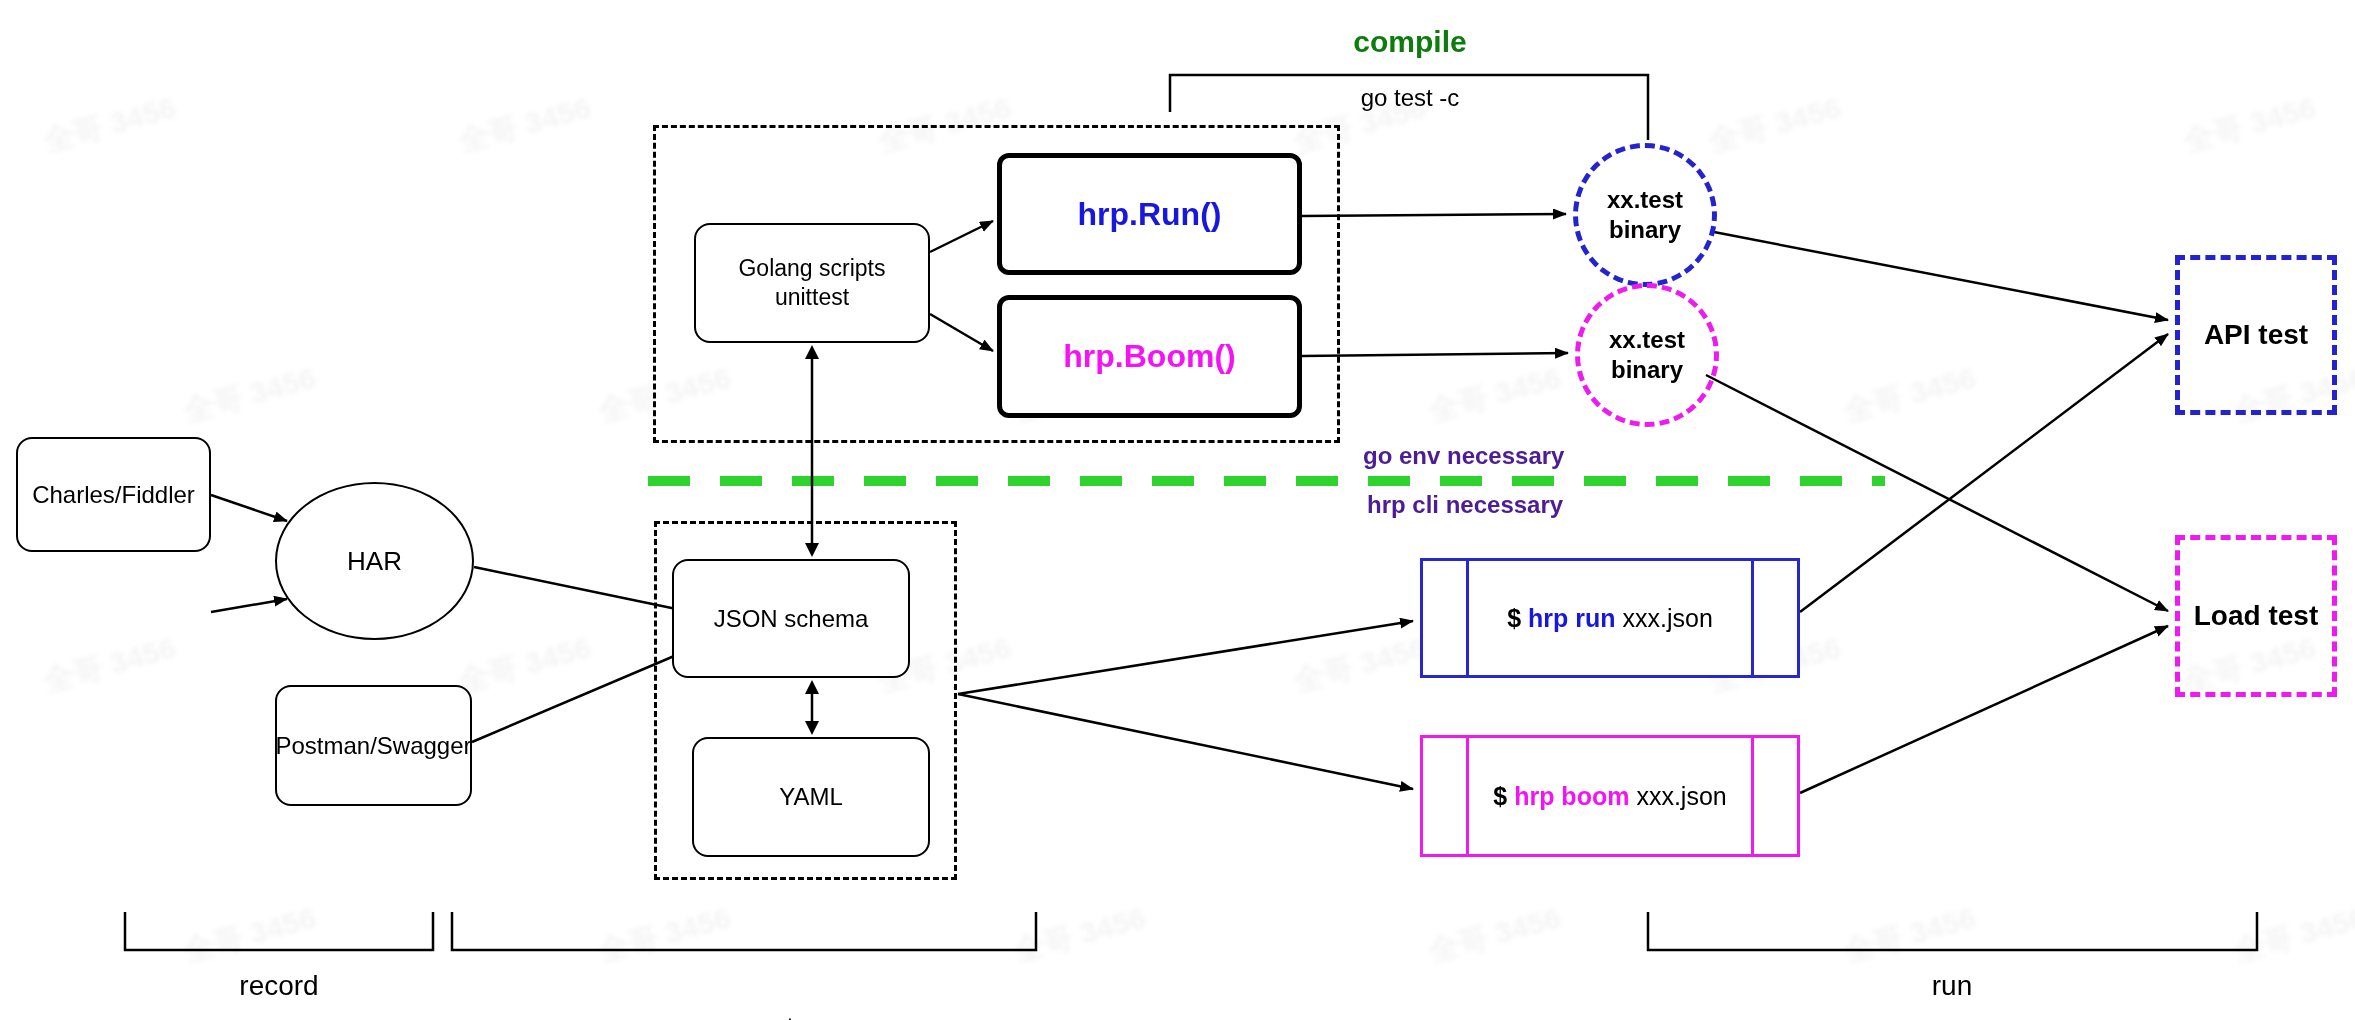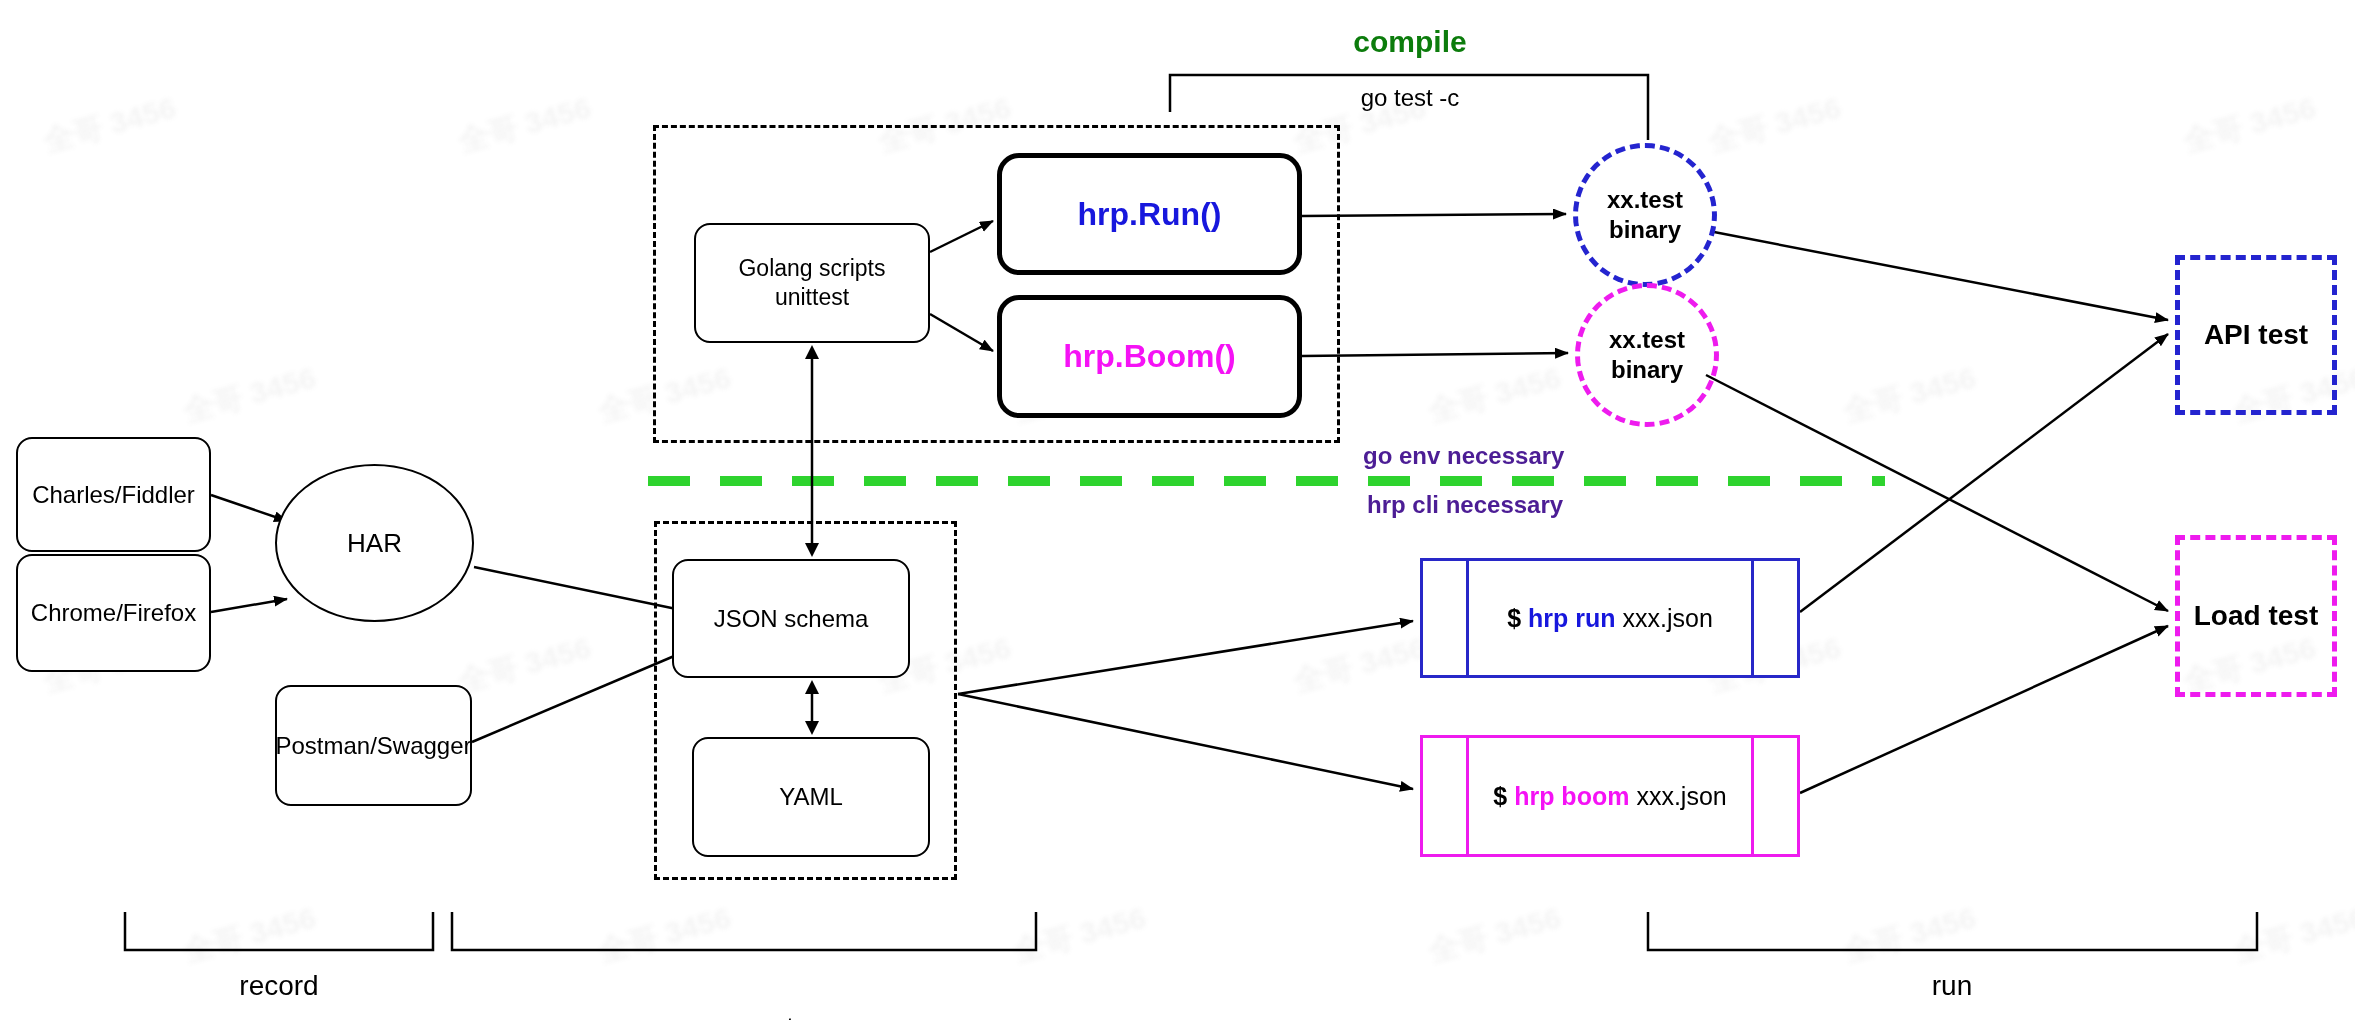--- a/index.html
+++ b/index.html
@@ -26,21 +26,21 @@
   
   .node{
     position:absolute;
     display:flex;align-items:center;justify-content:center;
     text-align:center;
     background:#fff;
     color:#000;
     box-sizing:border-box;
   }
   .rounded{border:2.5px solid #000;border-radius:16px;font-size:24px;}
-  .thickbox{border:5px solid #000;border-radius:22px;font-size:32px;font-weight:bold;}
+  .thickbox{border:5px solid #000;border-radius:12px;font-size:32px;font-weight:bold;}
   .ellipse{border:2.5px solid #000;border-radius:50%;font-size:26px;}
   .dashed-container{border:3px dashed #000;background:transparent;}
   .dashed-circle{
     border-radius:50%;
     font-size:24px;font-weight:bold;line-height:1.2;
     background:transparent;
   }
   .dashed-target{font-size:28px;font-weight:bold;background:transparent;}
   .blue-dash{border:5px dashed #2424cf;}
   .magenta-dash{border:5px dashed #ee1bee;}
@@ -141,24 +141,21 @@
 
     <line x1="1714" y1="232" x2="2168" y2="320" stroke="#000" stroke-width="2.5" marker-end="url(#arrow)"></line>
     <line x1="1706" y1="375" x2="2168" y2="611" stroke="#000" stroke-width="2.5" marker-end="url(#arrow)"></line>
     <line x1="1800" y1="612" x2="2168" y2="334" stroke="#000" stroke-width="2.5" marker-end="url(#arrow)"></line>
     <line x1="1800" y1="793" x2="2168" y2="626" stroke="#000" stroke-width="2.5" marker-end="url(#arrow)"></line>
   </svg>
 
   <div class="node rounded" style="left:16px;top:437px;width:195px;height:115px;">
     <span>Charles/Fiddler</span>
   </div>
-  <div class="node rounded" style="left:16px;top:554px;width:195px;height:118px;">
-    <span>Chrome/Firefox</span>
-  </div>
-  <div class="node ellipse" style="left:275px;top:464px;width:199px;height:158px;">
+  <div class="node ellipse" style="left:275px;top:482px;width:199px;height:158px;">
     <span>HAR</span>
   </div>
   <div class="node rounded" style="left:275px;top:685px;width:197px;height:121px;">
     <span>Postman/Swagger</span>
   </div>
 
   <div class="node dashed-container" style="left:653px;top:125px;width:687px;height:318px;"></div>
 
   <div class="node rounded golang-label two-line" style="left:694px;top:223px;width:236px;height:120px;padding:0 18px;">
     <span>Golang scripts unittest</span>

